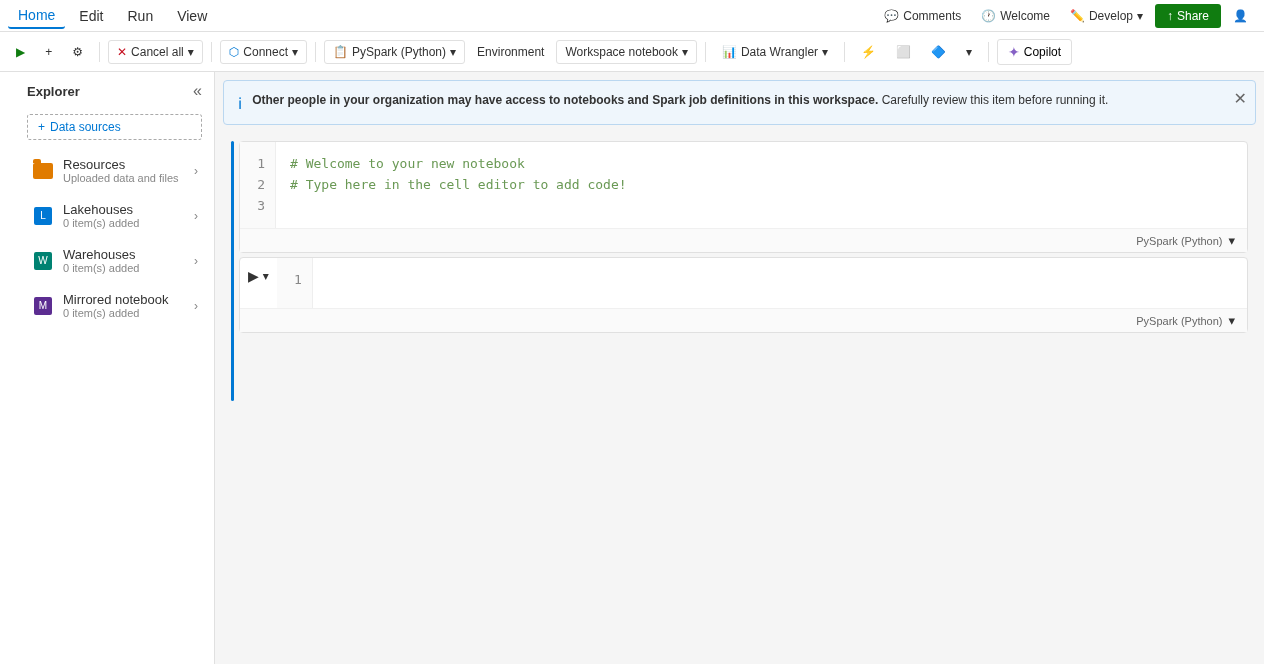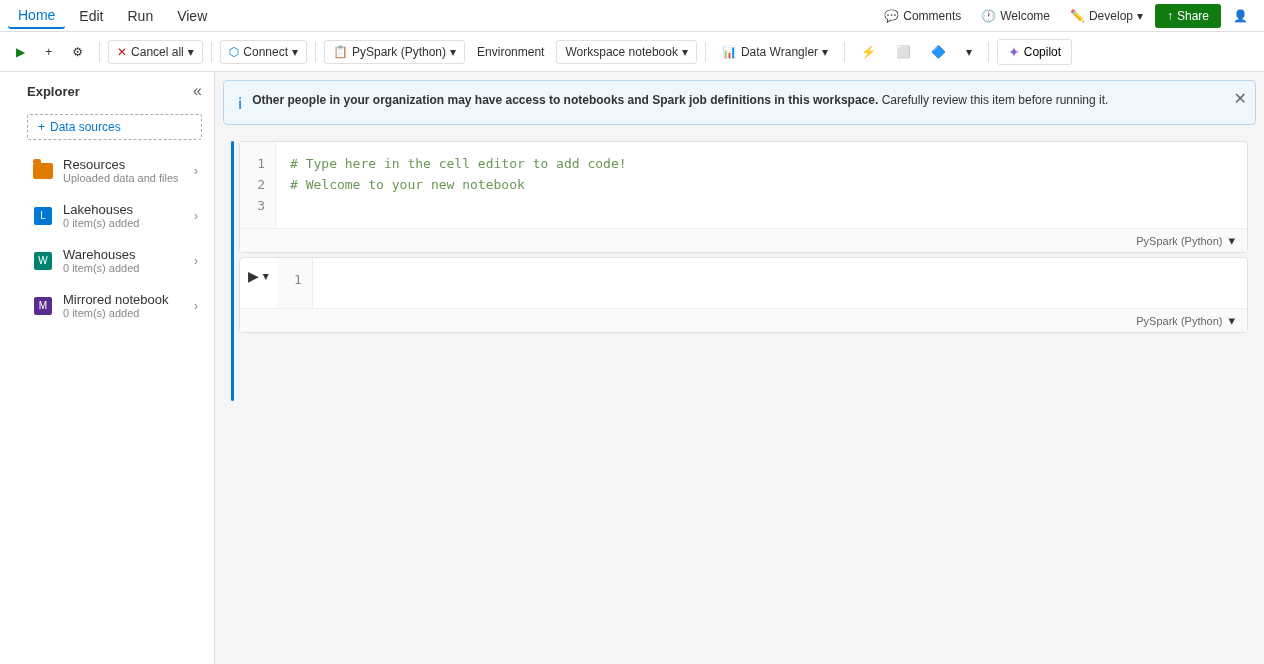--- a/index.html
+++ b/index.html
@@ -327,22 +327,22 @@
         <div style="flex:1; display:flex; flex-direction:column; gap:8px;">
 
           <div class="cell">
             <div class="cell-content">
               <div class="line-numbers">
                 <div>1</div>
                 <div>2</div>
                 <div>3</div>
               </div>
               <div class="cell-code">
+                <div class="code-comment"># Welcome to your new notebook</div>
                 <div class="code-comment"># Type here in the cell editor to add code!</div>
-                <div class="code-comment"># Welcome to your new notebook</div>
                 <div>&nbsp;</div>
               </div>
             </div>
             <div class="cell-footer">
               <span class="cell-footer-lang">PySpark (Python)</span>
               <span>▾</span>
             </div>
           </div>
 
           <div style="display:flex; justify-content:flex-end; margin-top:-50px; margin-bottom:10px; padding-right:8px; gap:4px;">

